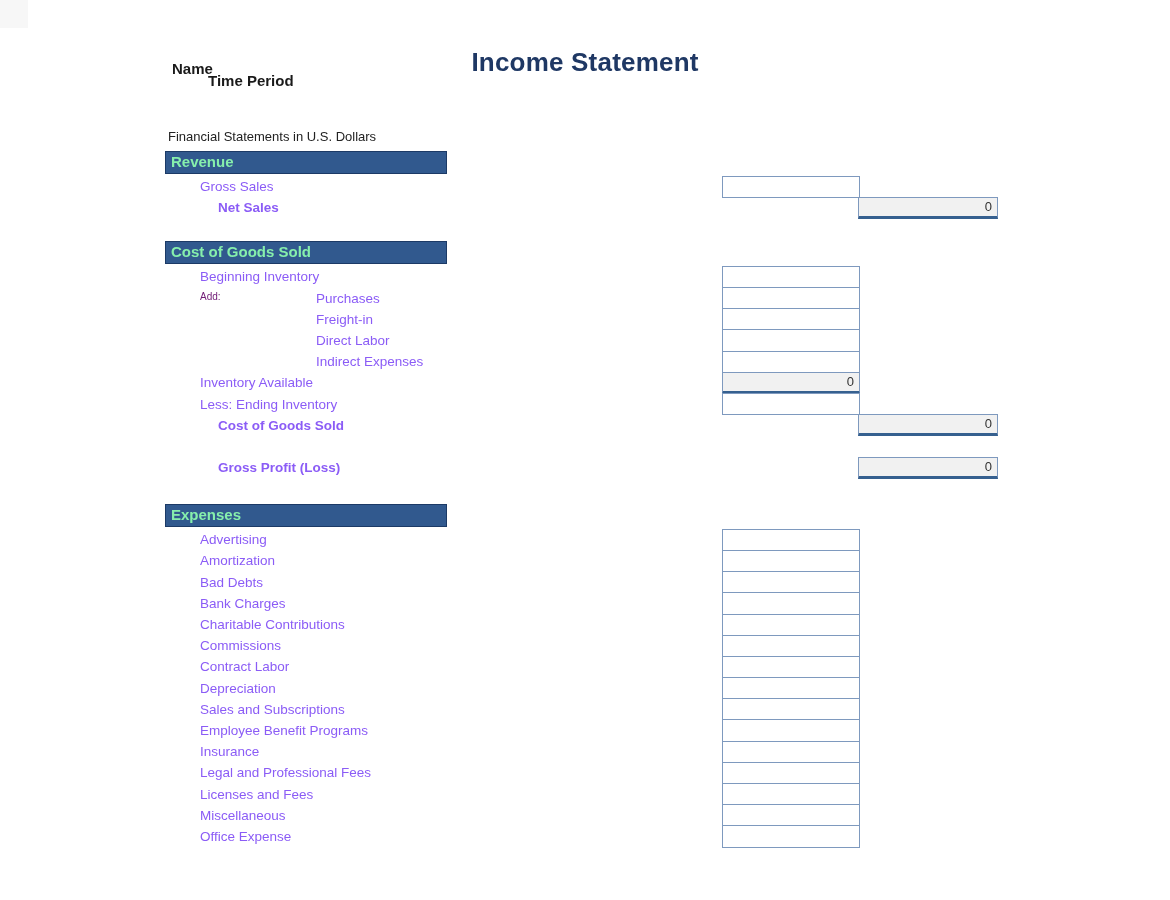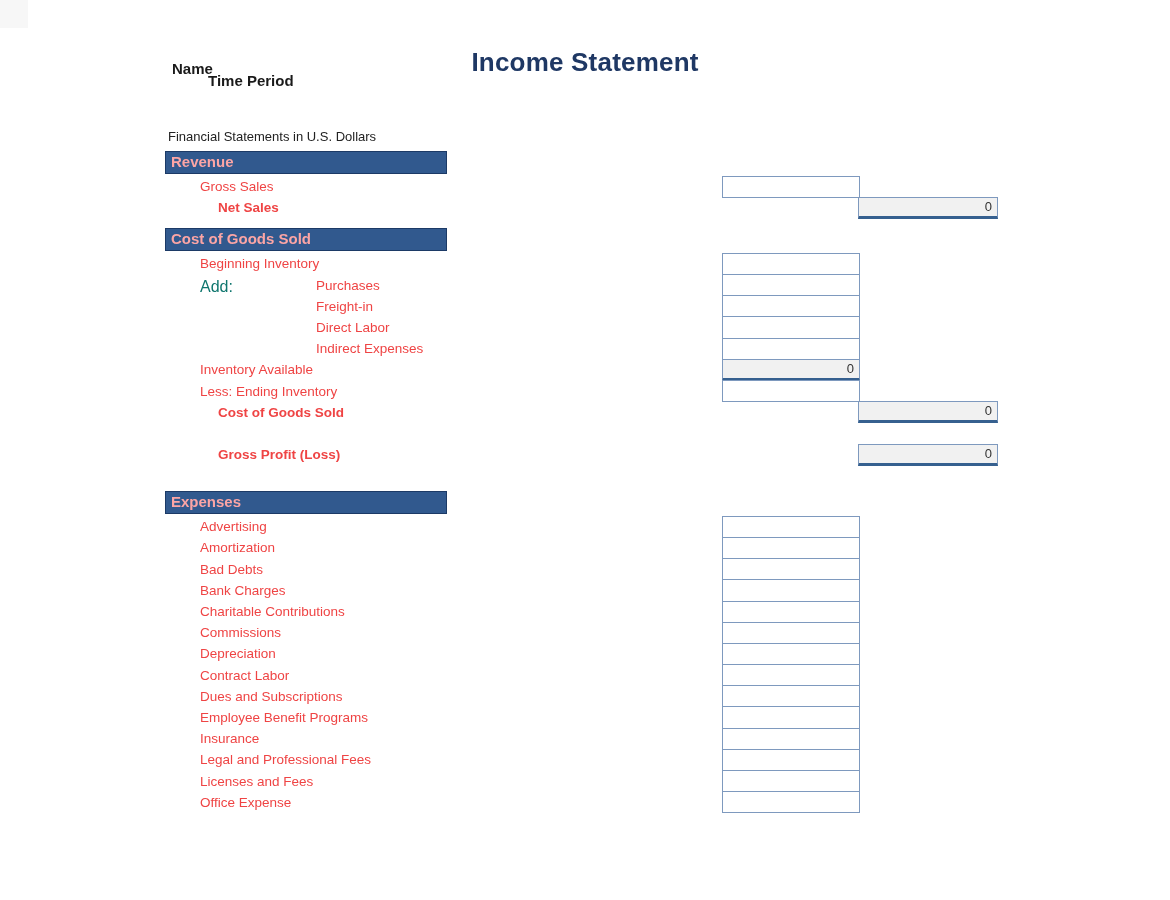--- a/index.html
+++ b/index.html
@@ -20,39 +20,39 @@
   }
   .meta-name{top:60px;}
   .meta-period{top:72px;margin-left:36px;}
   .currency-note{
     position:absolute;left:168px;top:129px;font-size:13px;color:#222222;text-align:right;
   }
   #sheet{
     position:absolute;left:0;top:151px;width:1170px;
   }
   .section{position:relative;}
-  .section + .section{margin-top:10px;}
+  .section + .section{margin-top:23px;}
   .section:nth-child(3){margin-top:26px;}
   .section-bar{
     margin-left:165px;width:282px;height:23px;box-sizing:border-box;
     background:#31598e;border:1.5px solid #1c3a66;
-    color:#fca5a5;font-size:15px;font-weight:bold;
+    color:#86efac;font-size:15px;font-weight:bold;
     line-height:20px;padding-left:5px;
     margin-bottom:2px;
   }
   .rows{position:relative;}
   .row{position:relative;height:21.2px;}
   .row-label{
-    position:absolute;top:3px;font-size:13.5px;white-space:nowrap;color:#ef4444;
+    position:absolute;top:3px;font-size:13.5px;white-space:nowrap;color:#8b5cf6;
   }
   .row-label.ind1{left:200px;}
   .row-label.ind2{left:218px;font-weight:bold;}
   .row-label.ind3{left:316px;}
   .row-prefix{
-    position:absolute;top:3px;left:200px;font-size:16px;color:#0f766e;
+    position:absolute;top:3px;left:200px;font-size:10px;color:#701a75;
   }
   .cell{
     position:absolute;top:-0.5px;height:22.2px;box-sizing:border-box;
     border:1.5px solid #7e99be;background:#ffffff;
   }
   .cell.c1{left:722px;width:138px;}
   .cell.c2{left:858px;width:140px;}
   .cell.computed, .cell.total{
     background:#f1f1f1;
     border-bottom:3px solid #36608f;
@@ -148,46 +148,50 @@
         </div>
         <div class="row">
           <span class="row-label ind1">Charitable Contributions</span>
           <div class="cell c1"></div>
         </div>
         <div class="row">
           <span class="row-label ind1">Commissions</span>
           <div class="cell c1"></div>
         </div>
         <div class="row">
+          <span class="row-label ind1">Contract Labor</span>
+          <div class="cell c1"></div>
+        </div>
+        <div class="row">
           <span class="row-label ind1">Depreciation</span>
           <div class="cell c1"></div>
         </div>
         <div class="row">
-          <span class="row-label ind1">Contract Labor</span>
-          <div class="cell c1"></div>
-        </div>
-        <div class="row">
-          <span class="row-label ind1">Dues and Subscriptions</span>
+          <span class="row-label ind1">Sales and Subscriptions</span>
           <div class="cell c1"></div>
         </div>
         <div class="row">
           <span class="row-label ind1">Employee Benefit Programs</span>
           <div class="cell c1"></div>
         </div>
         <div class="row">
           <span class="row-label ind1">Insurance</span>
           <div class="cell c1"></div>
         </div>
         <div class="row">
           <span class="row-label ind1">Legal and Professional Fees</span>
           <div class="cell c1"></div>
         </div>
         <div class="row">
           <span class="row-label ind1">Licenses and Fees</span>
           <div class="cell c1"></div>
         </div>
         <div class="row">
+          <span class="row-label ind1">Miscellaneous</span>
+          <div class="cell c1"></div>
+        </div>
+        <div class="row">
           <span class="row-label ind1">Office Expense</span>
           <div class="cell c1"></div>
         </div>
       </div>
     </div>
   </div>
 
 </body></html>

